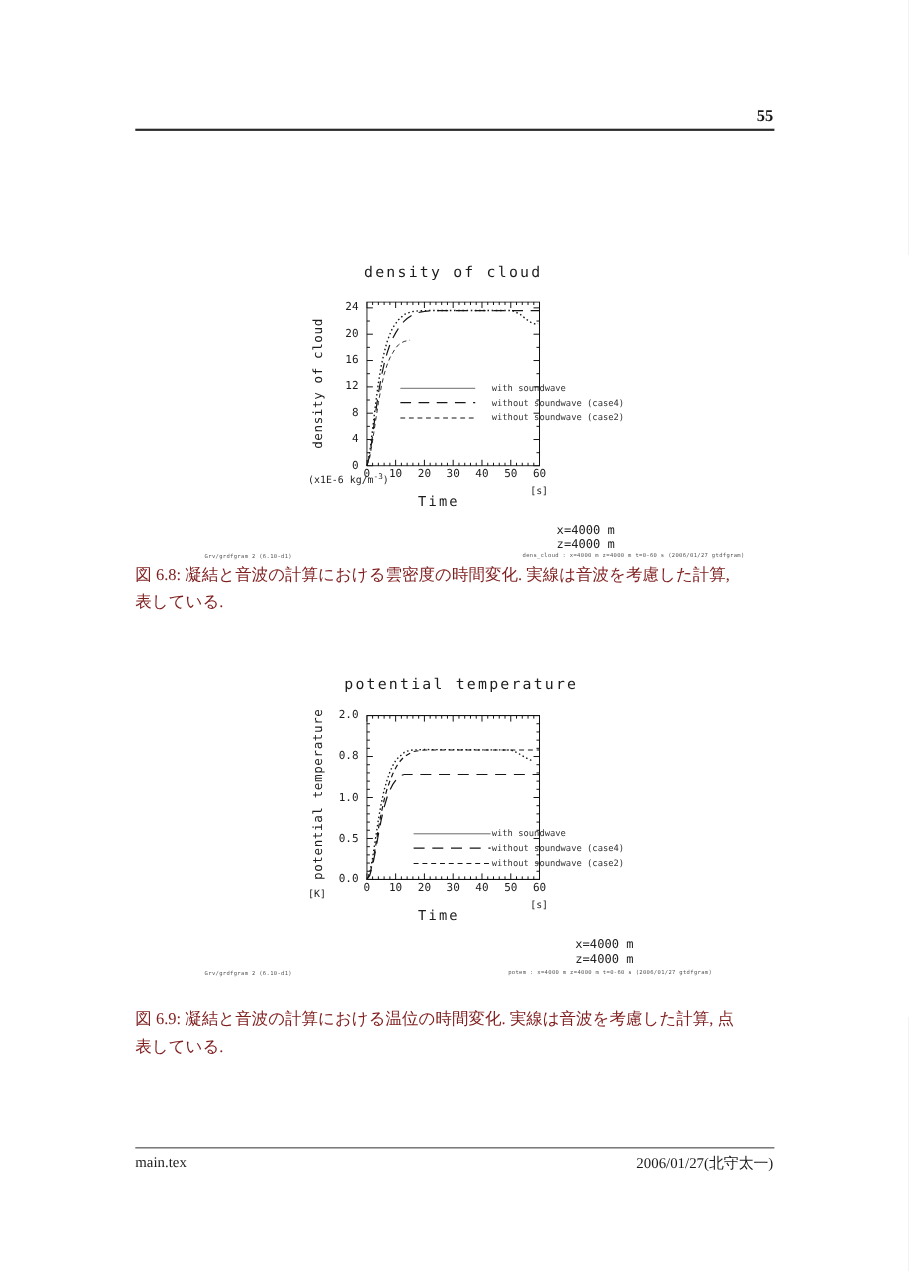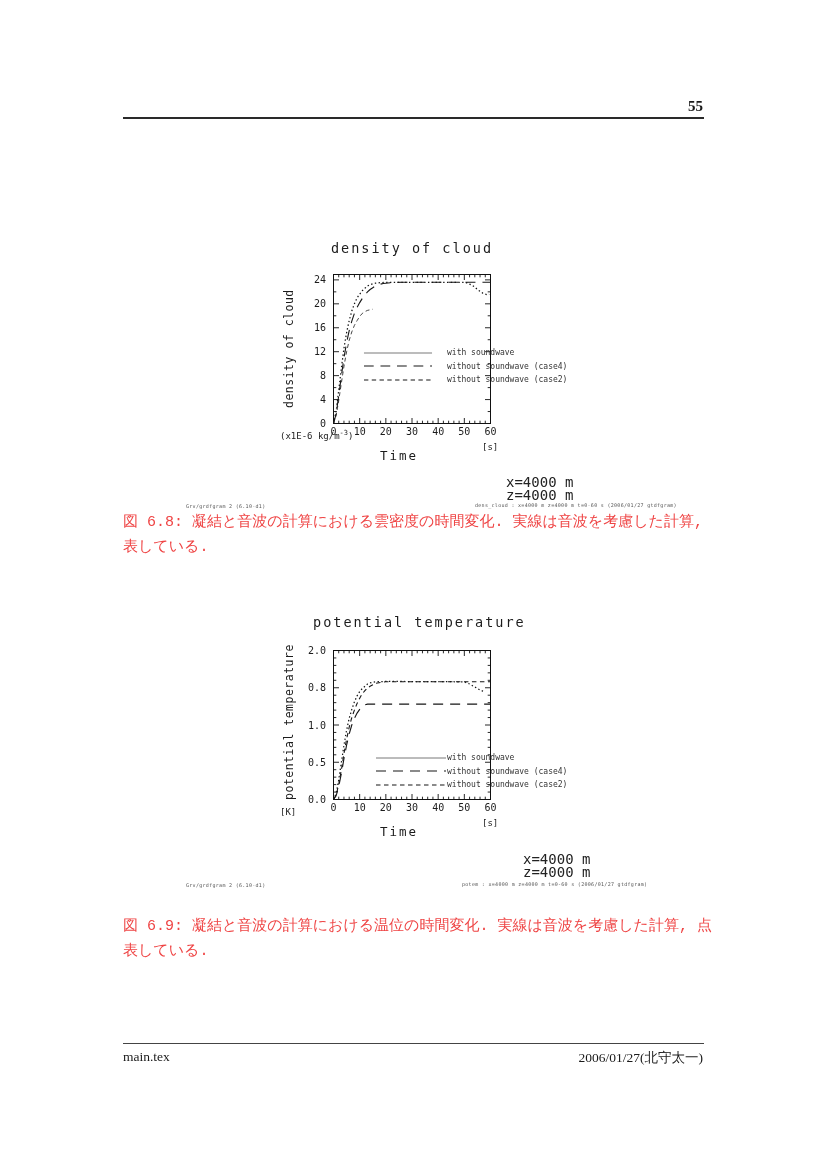--- a/index.html
+++ b/index.html
@@ -41,32 +41,32 @@
   .fig1 .legend{left:243px;top:112px;}
   .fig2 .legend{left:255px;top:143px;}
   .lrow{display:flex;align-items:center;height:13.5px;}
   .lsample{display:block;height:8px;}
   .fig1 .lsample{width:70px;}
   .fig2 .lsample{width:72px;}
   .llabel{font-size:8px;color:#333;white-space:nowrap;}
   .fig1 .llabel{margin-left:14px;}
   .fig2 .llabel{margin-left:0px;}
 
-  .annot{position:absolute;font-size:14px;line-height:12.5px;color:#222;white-space:nowrap;}
+  .annot{position:absolute;font-size:11px;line-height:12.5px;color:#222;white-space:nowrap;}
   .fig1 .annot{left:386px;top:242px;}
   .fig2 .annot{left:403px;top:245px;}
 
   .fnote{position:absolute;font-size:5px;letter-spacing:0.3px;color:#555;white-space:nowrap;}
   .fig1 .fnL{left:66px;top:269px;}
   .fig1 .fnR{left:355px;top:268px;}
   .fig2 .fnL{left:66px;top:274px;}
   .fig2 .fnR{left:342px;top:273px;}
 
   
-  .caption{position:absolute;left:123px;width:590px;font-size:15px;line-height:24.5px;color:#ef4444;font-family:Liberation Mono, monospace;}
+  .caption{position:absolute;left:123px;width:590px;font-size:15px;line-height:24.5px;color:#7f1d1d;}
   .cap1{top:511px;}
   .cap2{top:915px;}
 </style>
 </head>
 <body>
 
 <div class="page">
 
   <span class="hdr-num">55</span>
   <div class="hdr-rule"></div>

